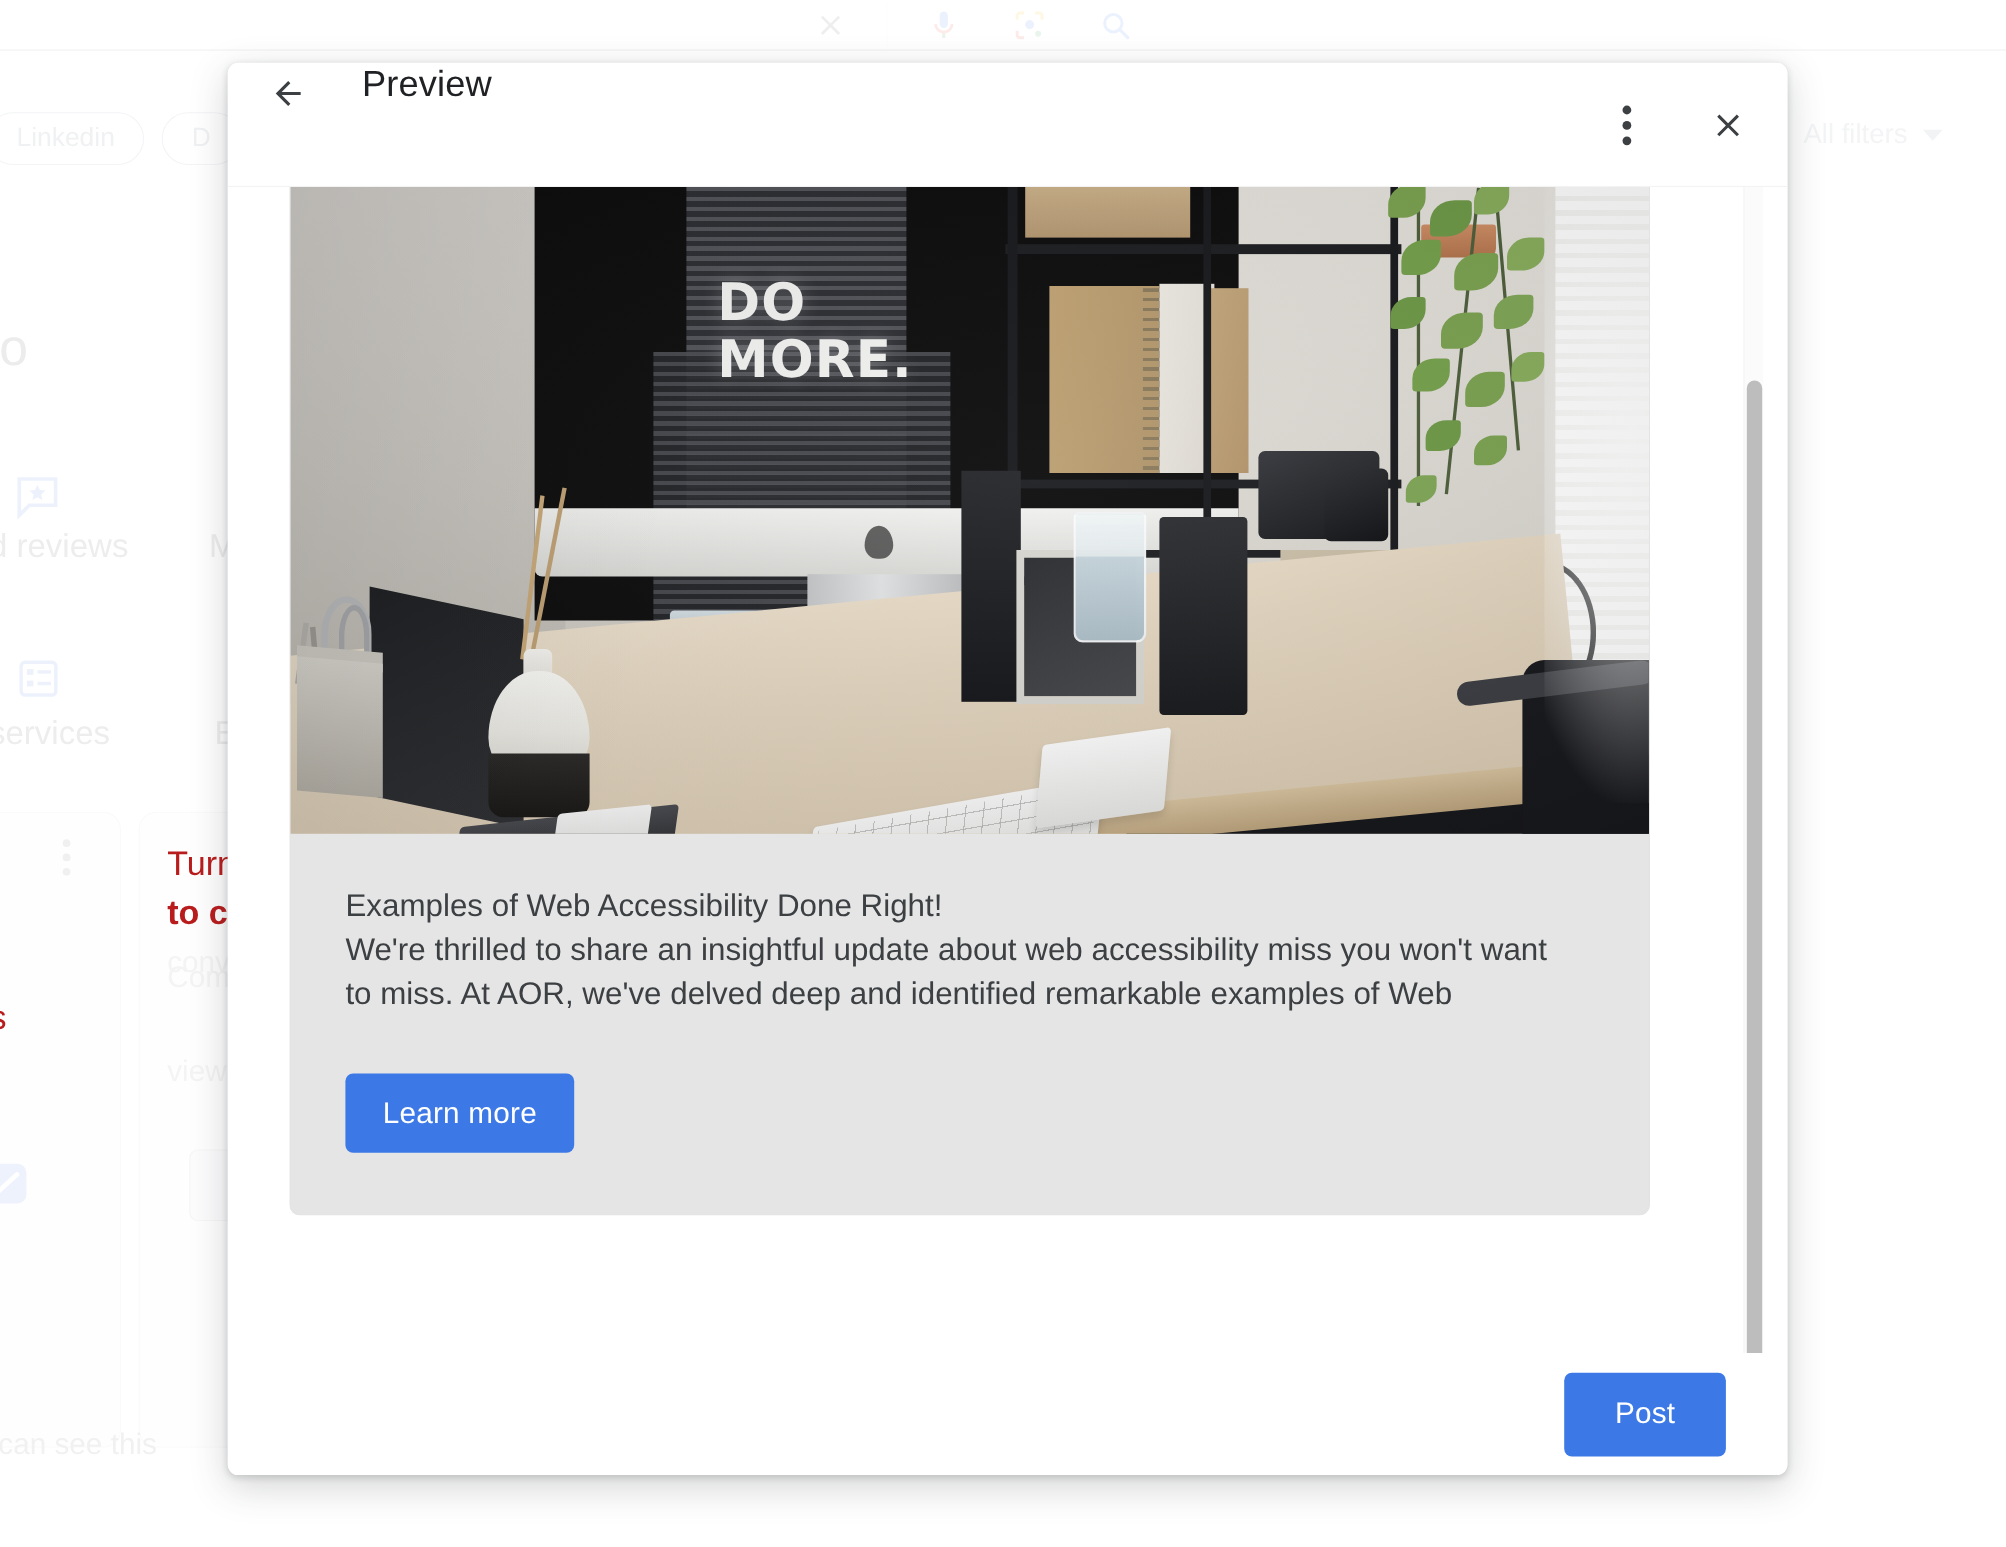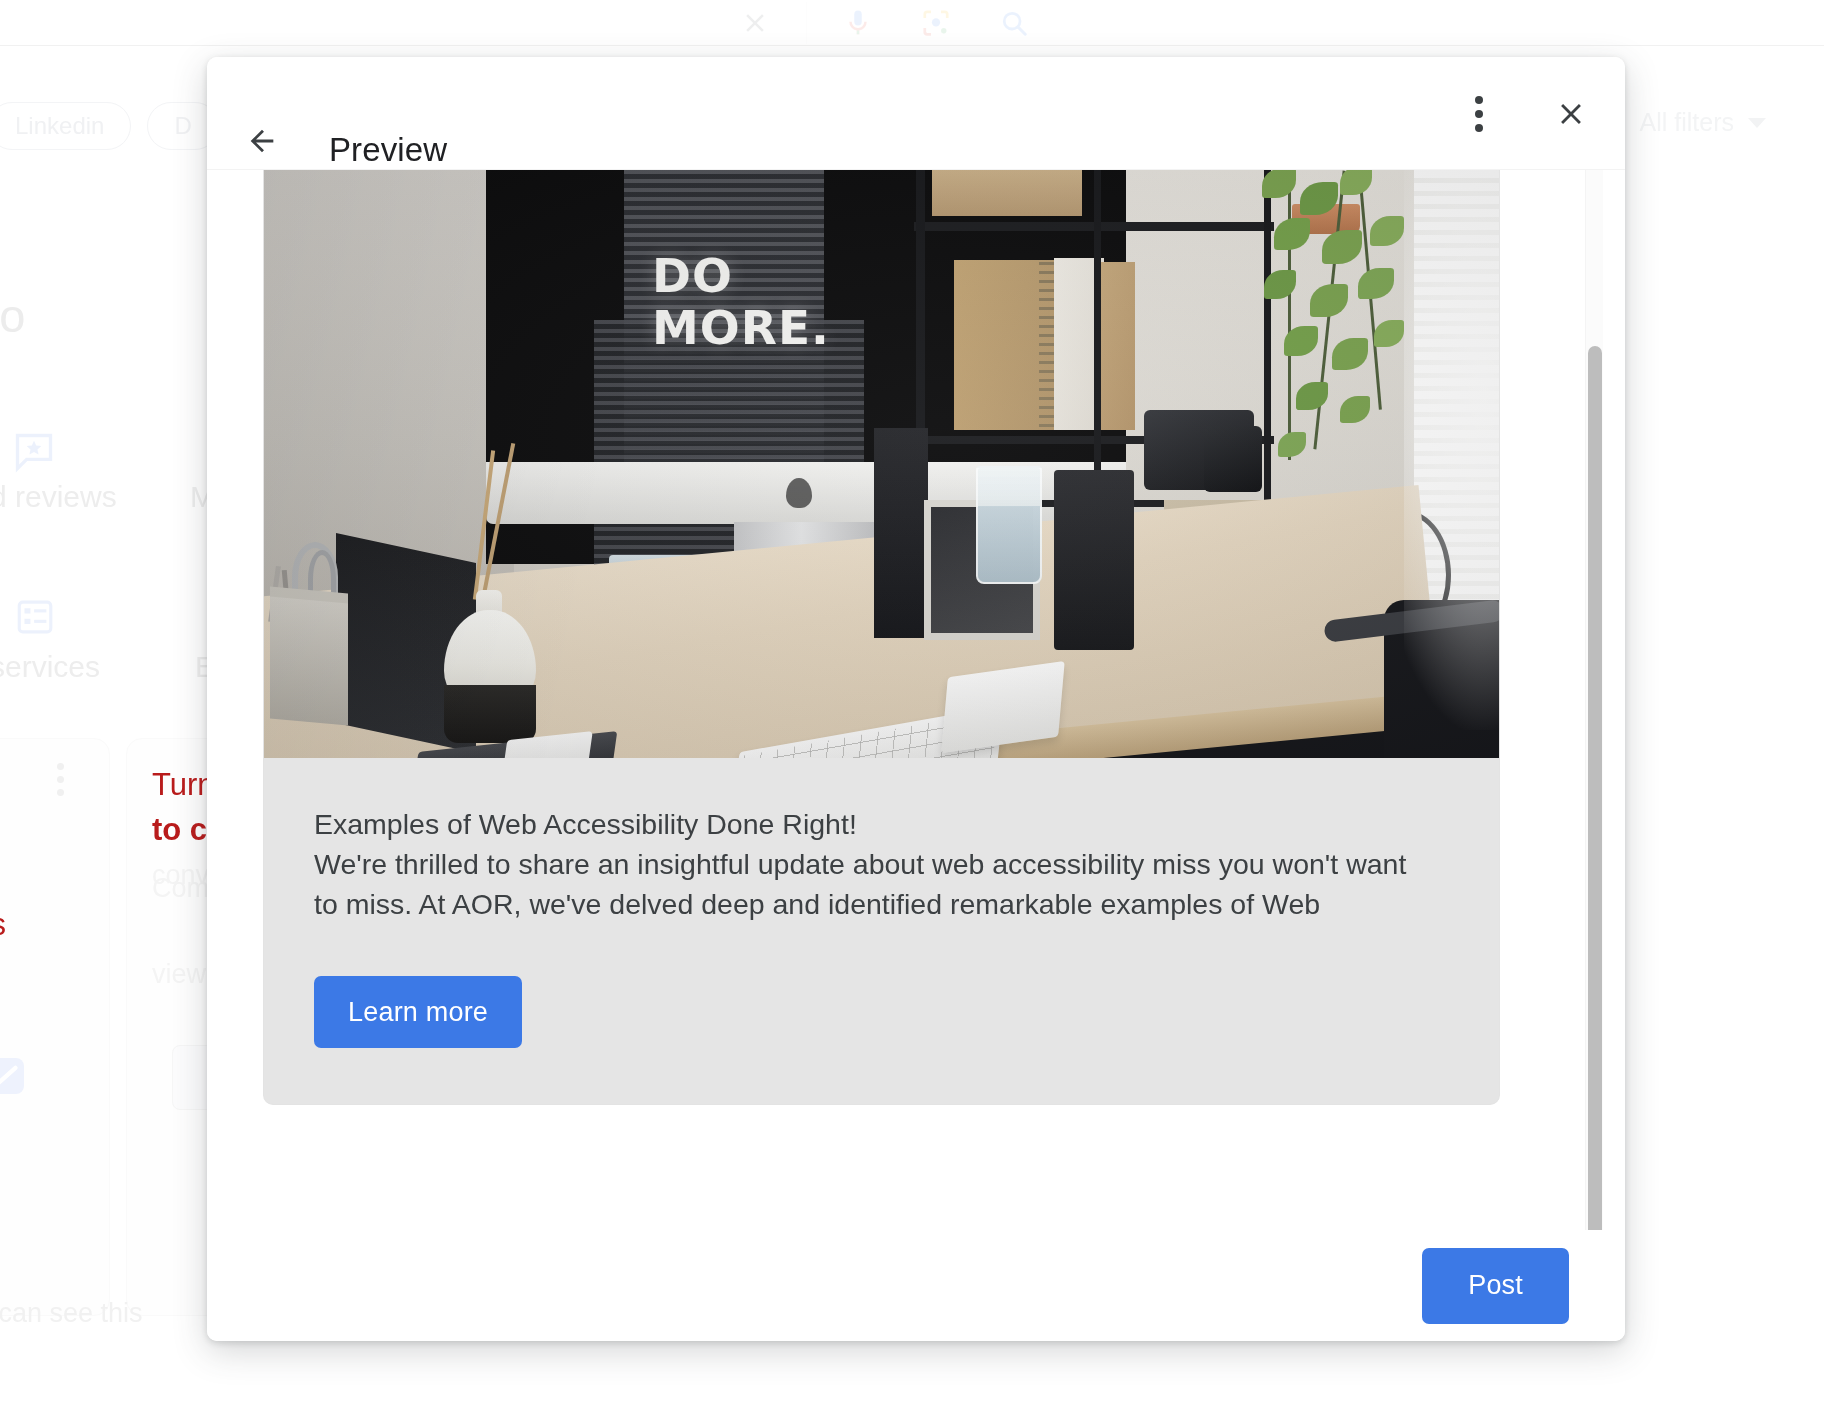--- a/index.html
+++ b/index.html
@@ -174,21 +174,21 @@
     background: #ffffff;
     border-radius: 10px;
     box-shadow: 0 2px 6px rgba(60,64,67,0.18), 0 10px 34px rgba(60,64,67,0.22);
     overflow: hidden;
   }
 
   .dialog-header {
     position: relative;
     height: 113px;
     display: flex;
-    align-items: flex-end;
+    align-items: flex-start;
     background: #fff;
     border-bottom: 1px solid #f3f3f3;
   }
   .hdr-btn {
     width: 56px;
     height: 56px;
     display: flex;
     align-items: center;
     justify-content: center;
     border: none;

